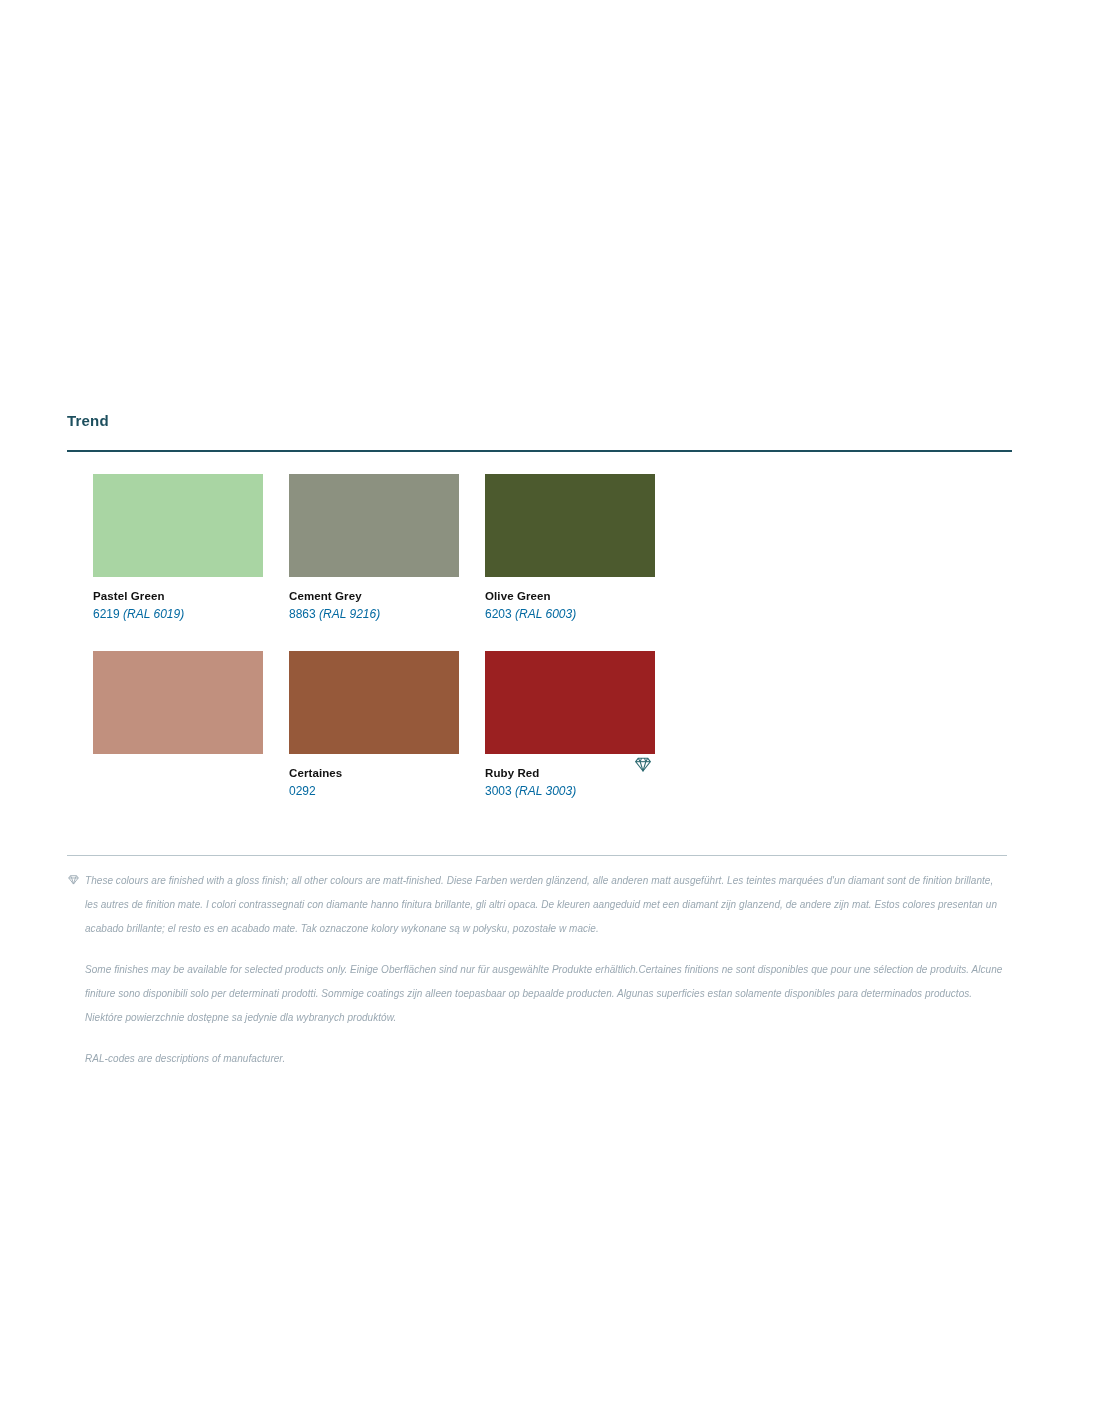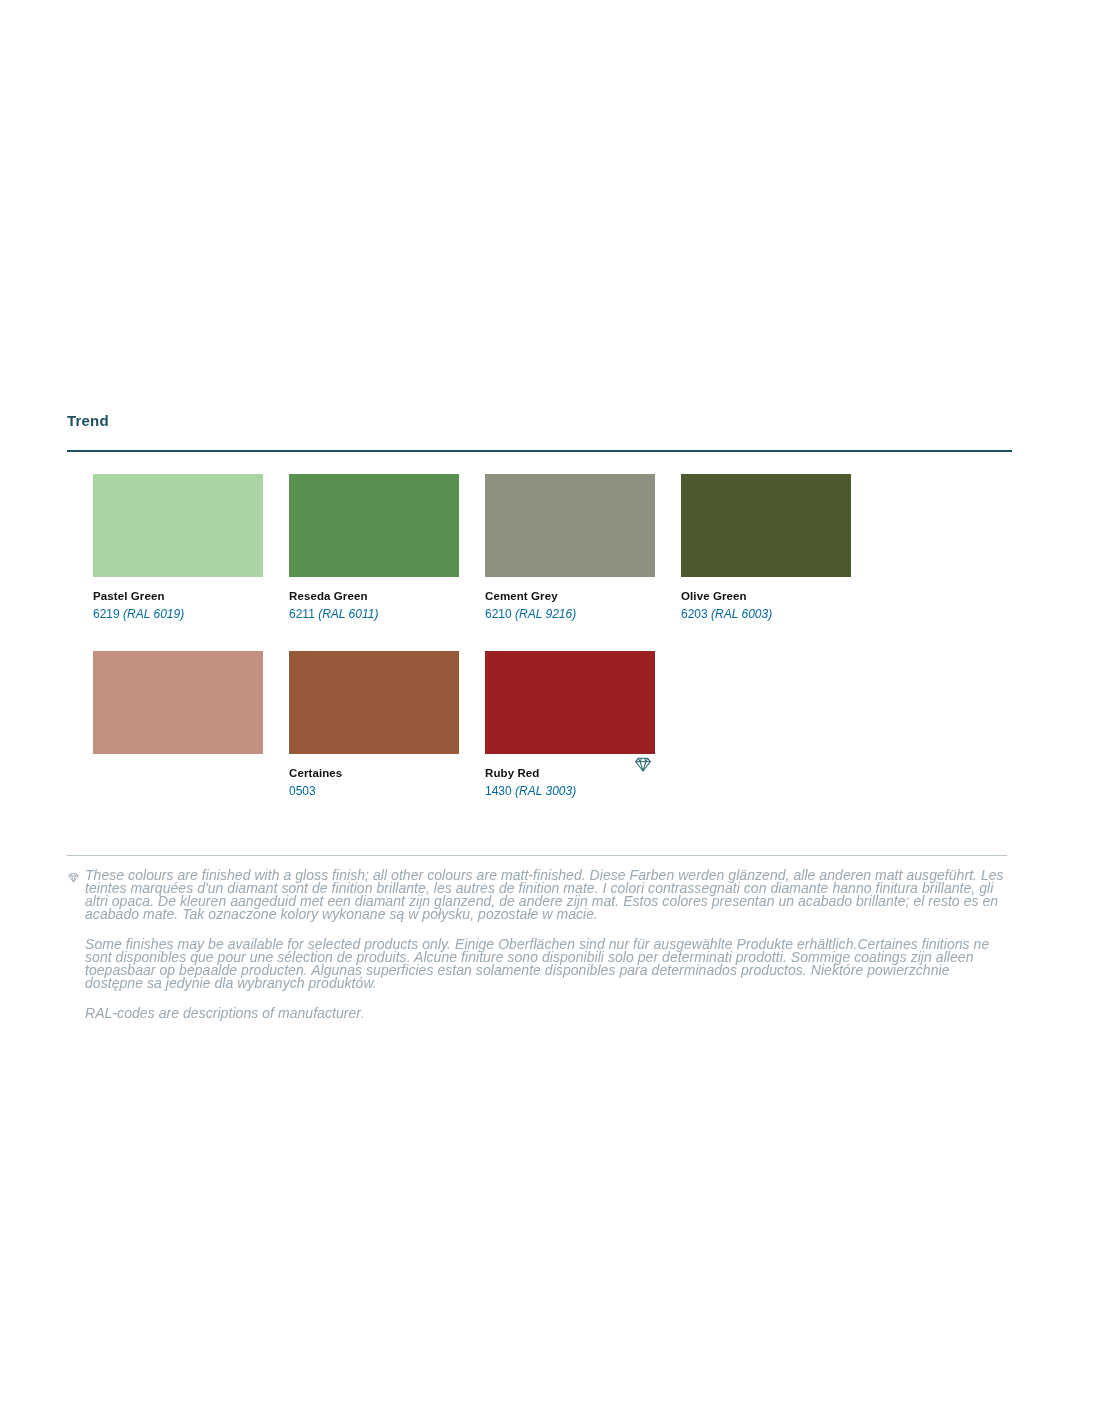--- a/index.html
+++ b/index.html
@@ -105,24 +105,24 @@
     width: 940px;
   }
   .footnote-rule {
     height: 1px;
     background: #b9c6cc;
     width: 100%;
     margin-bottom: 13px;
   }
   .footnote-block {
     position: relative;
-    font-size: 14px;
+    font-size: 10px;
     font-style: italic;
     color: #9aa8b2;
-    line-height: 13px;
+    line-height: 24px;
     letter-spacing: 0.05px;
     margin-bottom: 17px;
   }
   .footnote-block.indent {
     padding-left: 18px;
   }
   .footnote-icon {
     position: absolute;
     left: 0px;
     top: 2px;
@@ -148,37 +148,27 @@
         <span class="swatch-chip" style="background-color:#a9d5a3;"></span>
         <div class="swatch-meta">
           <div class="swatch-name">Pastel Green</div>
           <div class="swatch-code">
             <span>6219</span>
             <span class="ral">(RAL 6019)</span>
           </div>
         </div>
       </div>
 
-      <div class="swatch-cell">
-        <span class="swatch-chip" style="background-color:#59924f;"></span>
-        <div class="swatch-meta">
-          <div class="swatch-name">Reseda Green</div>
-          <div class="swatch-code">
-            <span>6211</span>
-            <span class="ral">(RAL 6011)</span>
-          </div>
-        </div>
-      </div>
 
       <div class="swatch-cell">
         <span class="swatch-chip" style="background-color:#8c9180;"></span>
         <div class="swatch-meta">
           <div class="swatch-name">Cement Grey</div>
           <div class="swatch-code">
-            <span>6210</span>
+            <span>8863</span>
             <span class="ral">(RAL 9216)</span>
           </div>
         </div>
       </div>
 
       <div class="swatch-cell">
         <span class="swatch-chip" style="background-color:#4c5a2e;"></span>
         <div class="swatch-meta">
           <div class="swatch-name">Olive Green</div>
           <div class="swatch-code">
@@ -194,32 +184,32 @@
 
       <div class="swatch-cell">
         <span class="swatch-chip" style="background-color:#c1907e;"></span>
       </div>
 
       <div class="swatch-cell">
         <span class="swatch-chip" style="background-color:#96593a;"></span>
         <div class="swatch-meta">
           <div class="swatch-name">Certaines</div>
           <div class="swatch-code">
-            <span>0503</span>
+            <span>0292</span>
             <span class="ral"></span>
           </div>
         </div>
       </div>
 
       <div class="swatch-cell">
         <span class="swatch-chip" style="background-color:#9b2021;"></span>
         <div class="swatch-meta">
           <div class="swatch-name">Ruby Red</div>
           <div class="swatch-code">
-            <span>1430</span>
+            <span>3003</span>
             <span class="ral">(RAL 3003)</span>
           </div>
           <span class="gloss-mark">
             <svg width="20" height="20" viewBox="0 0 24 24" aria-hidden="true">
               <g fill="none" stroke="#2f6b72" stroke-width="1.3" stroke-linejoin="round">
                 <path d="M3.2 9.2 L6.4 5.0 L17.6 5.0 L20.8 9.2 L12 20.4 Z"></path>
                 <path d="M3.2 9.2 L20.8 9.2"></path>
                 <path d="M6.4 5.0 L8.6 9.2 L12 20.4 L15.4 9.2 L17.6 5.0"></path>
                 <path d="M8.6 9.2 L10.3 5.0"></path>
                 <path d="M15.4 9.2 L13.7 5.0"></path>

